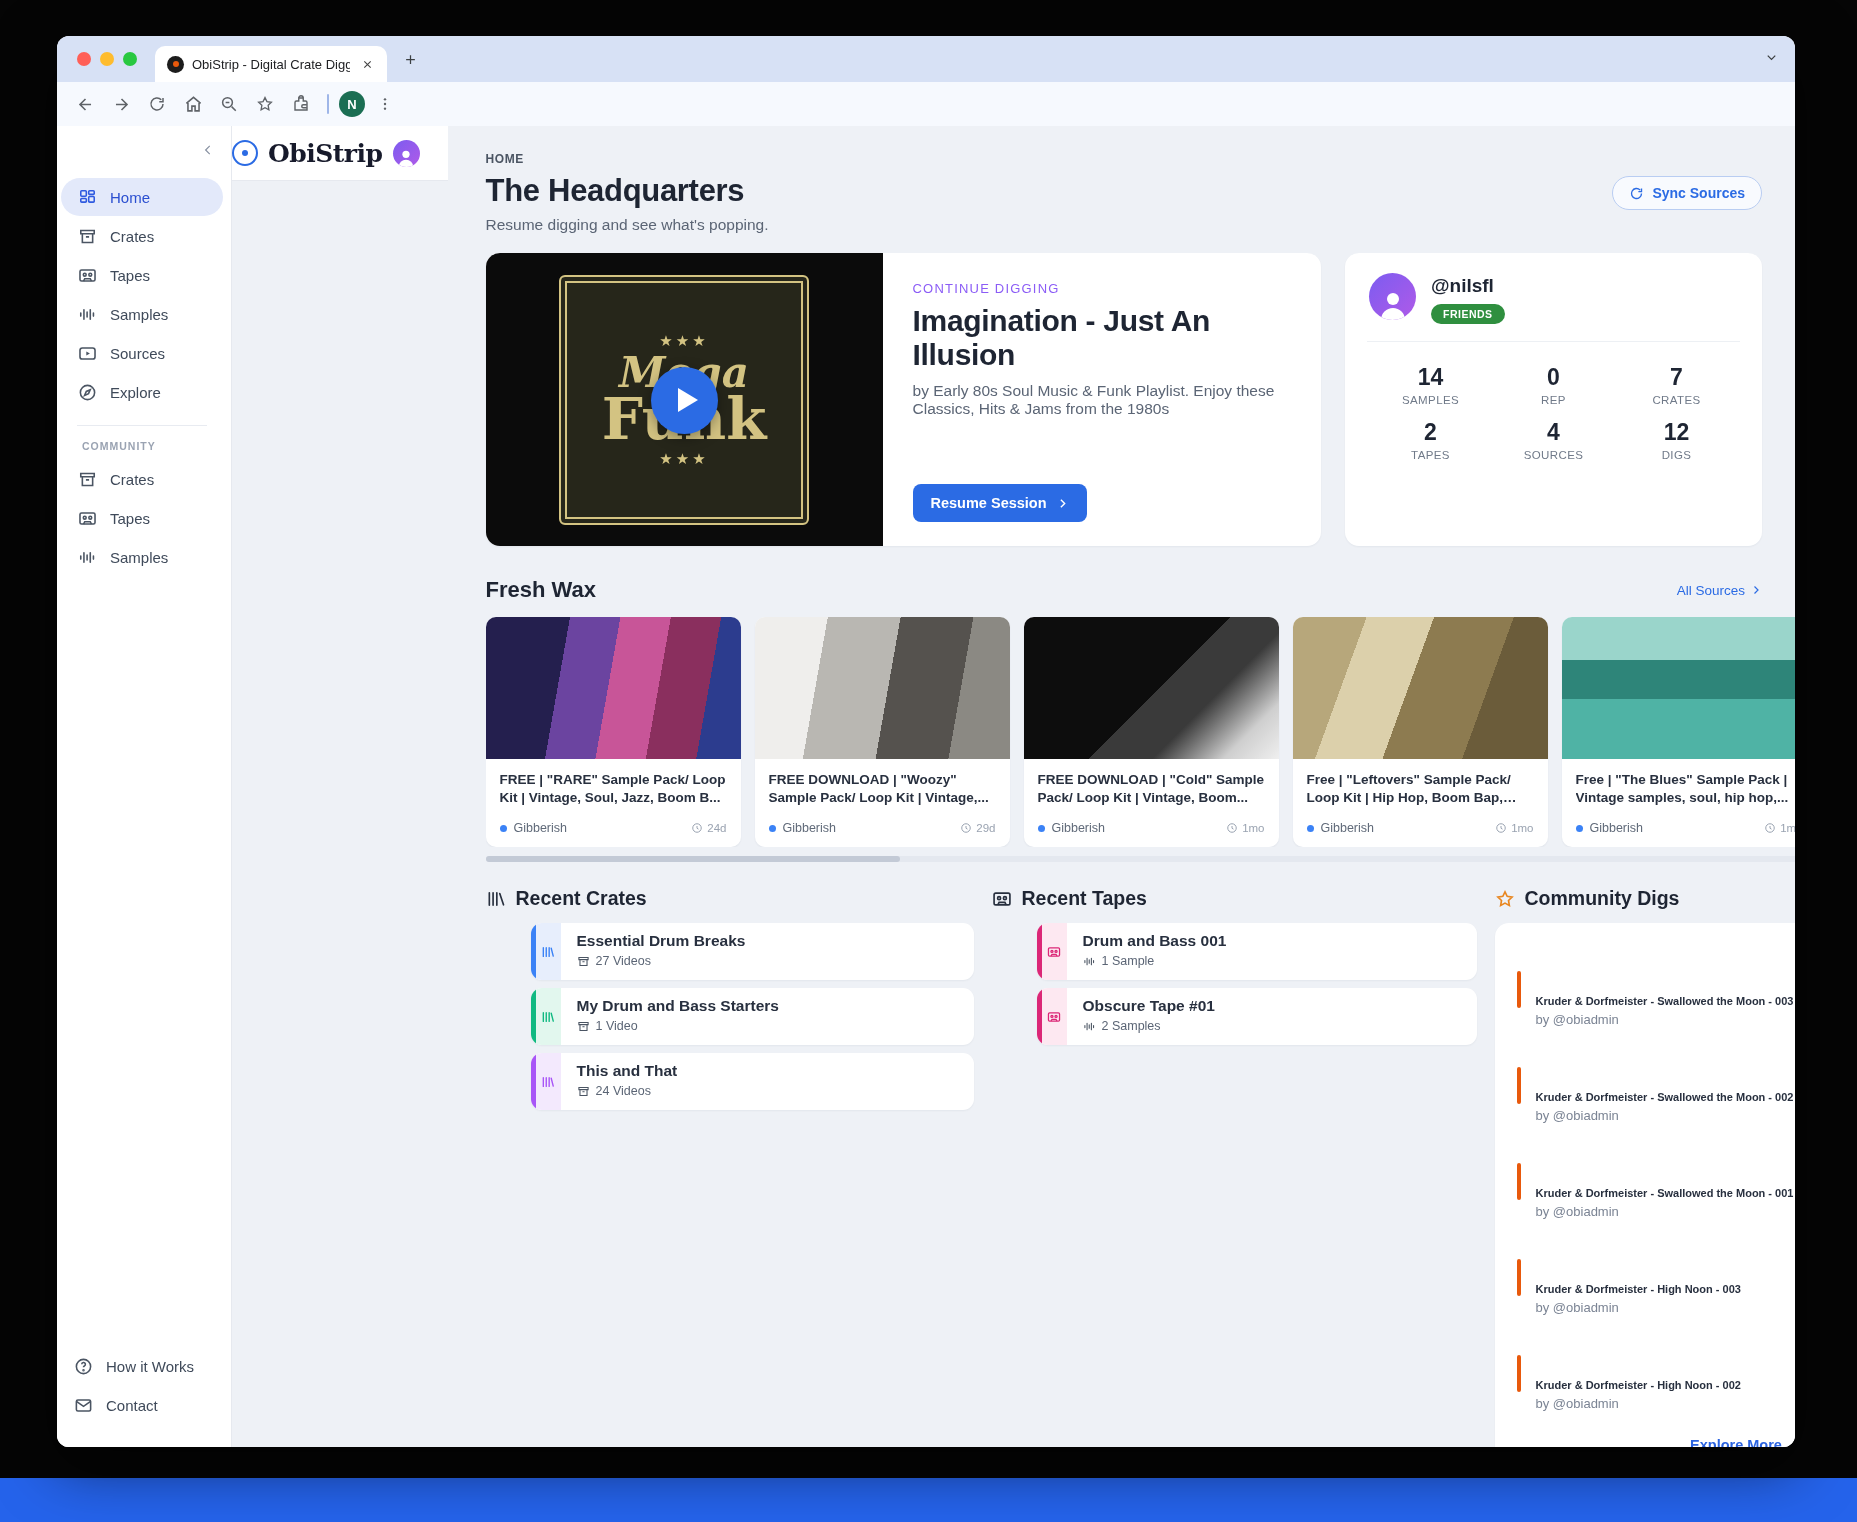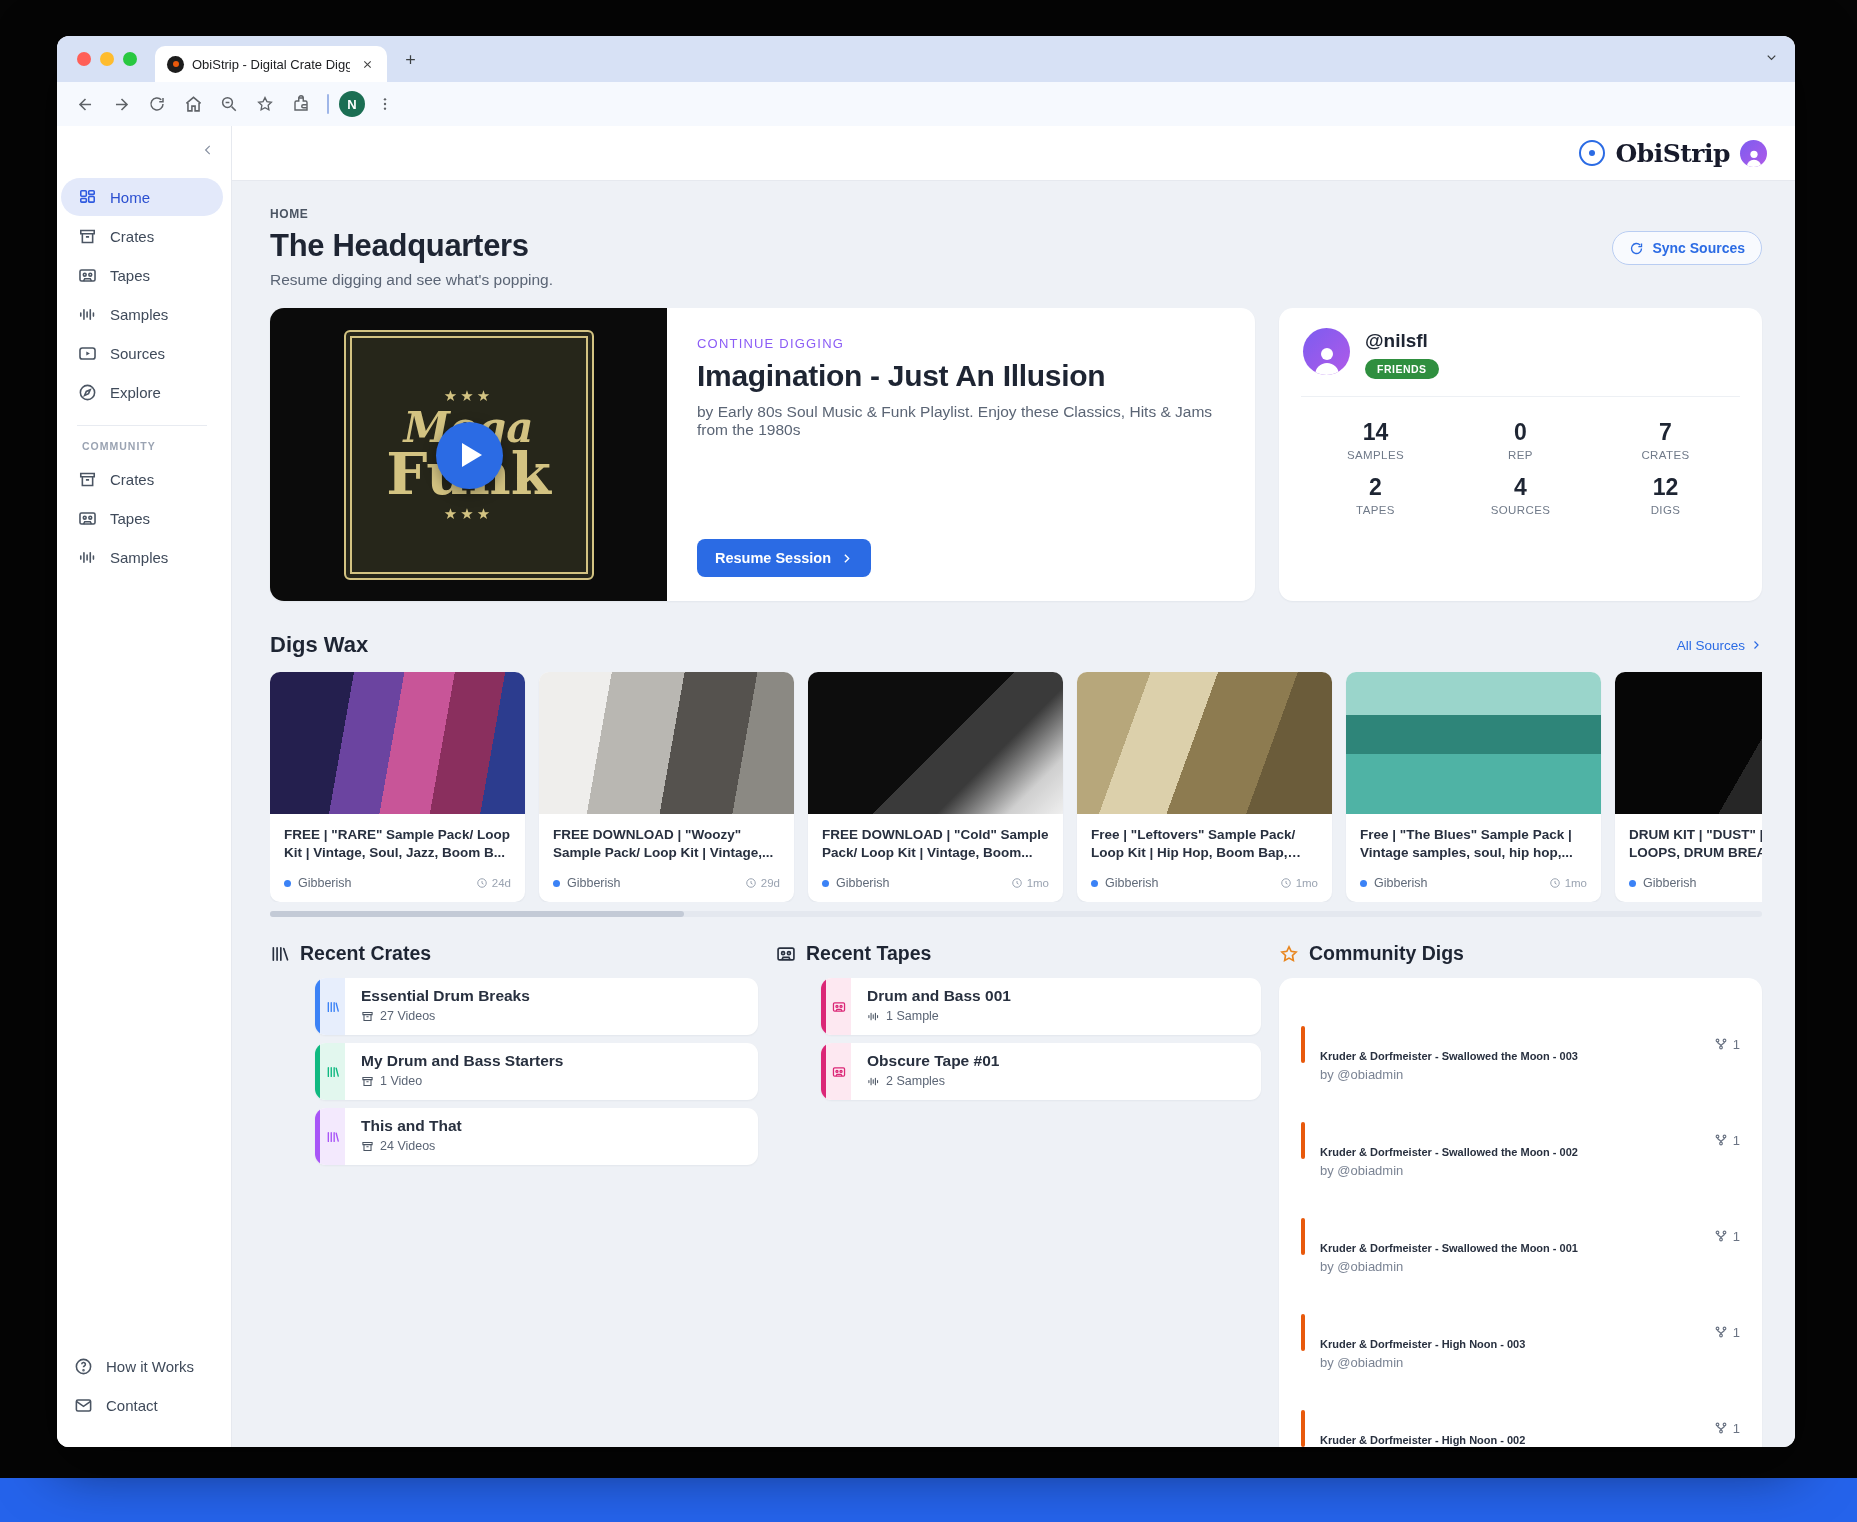--- a/index.html
+++ b/index.html
@@ -46,21 +46,21 @@
   .nav-item { height:38px; display:flex; align-items:center; gap:13px; padding-left:17px; border-radius:20px;
     color:#3f4a5a; font-size:15px; font-weight:500; cursor:pointer; margin-bottom:1px; }
   .nav-item .nicon { display:flex; color:#4b5563; }
   .nav-item.active { background:#e3e9fa; color:#2b4fd0; }
   .nav-item.active .nicon { color:#2f5ae0; }
   .side-divider { height:1px; background:#e8ebf1; margin:14px 16px 10px 16px; }
   .community-label { font-size:10.5px; letter-spacing:1px; color:#9aa3b2; font-weight:bold; padding:4px 0 8px 21px; }
   .side-footer { margin-top:auto; padding:0 8px 22px 0; }
 
   
-  .main-col { flex:1; display:flex; flex-direction:column; min-width:0; }
+  .main-col { flex:1; display:flex; flex-direction:row; min-width:0; }
   .app-header { height:55px; background:#fff; border-bottom:1px solid #e6e9ef; display:flex; align-items:center;
     justify-content:flex-end; padding-right:28px; gap:10px; flex:0 0 auto; }
   .logo-disc { width:26px; height:26px; border-radius:50%; border:2.5px solid #2b6be4; position:relative; }
   .logo-disc::after { content:""; position:absolute; left:50%; top:50%; width:6px; height:6px; margin:-3px 0 0 -3px; border-radius:50%; background:#2b6be4; }
   .logo-text { font-family:"DejaVu Serif",serif; font-weight:900; font-size:25px; color:#171a2b; letter-spacing:-.5px; }
   .header-avatar { width:27px; height:27px; border-radius:50%; background:linear-gradient(135deg,#7c5cf0,#b05ae8); display:flex; align-items:flex-end; justify-content:center; overflow:hidden; }
 
   
   .content { flex:1; overflow:hidden; padding:26px 33px 0 38px; }
   .breadcrumb { font-size:12px; font-weight:bold; letter-spacing:.6px; color:#4b5563; }
@@ -449,21 +449,21 @@
                   </div>
                 <div>
                     <div class="stat-value">12</div>
                     <div class="stat-label">DIGS</div>
                   </div>
               </div>
             </div>
           </div>
 
           <div class="fw-head">
-            <div class="section-h2">Digs Wax</div>
+            <div class="section-h2">Fresh Wax</div>
             <div class="all-sources">
               <span>All Sources</span>
               <svg width="12" height="12" viewBox="0 0 24 24" fill="none" stroke="currentColor" stroke-width="2.4">
                   <path d="M9 5l7 7-7 7"></path>
                 </svg>
             </div>
           </div>
           <div class="fw-viewport">
             <div class="fw-row">
               <div class="wax-card">

